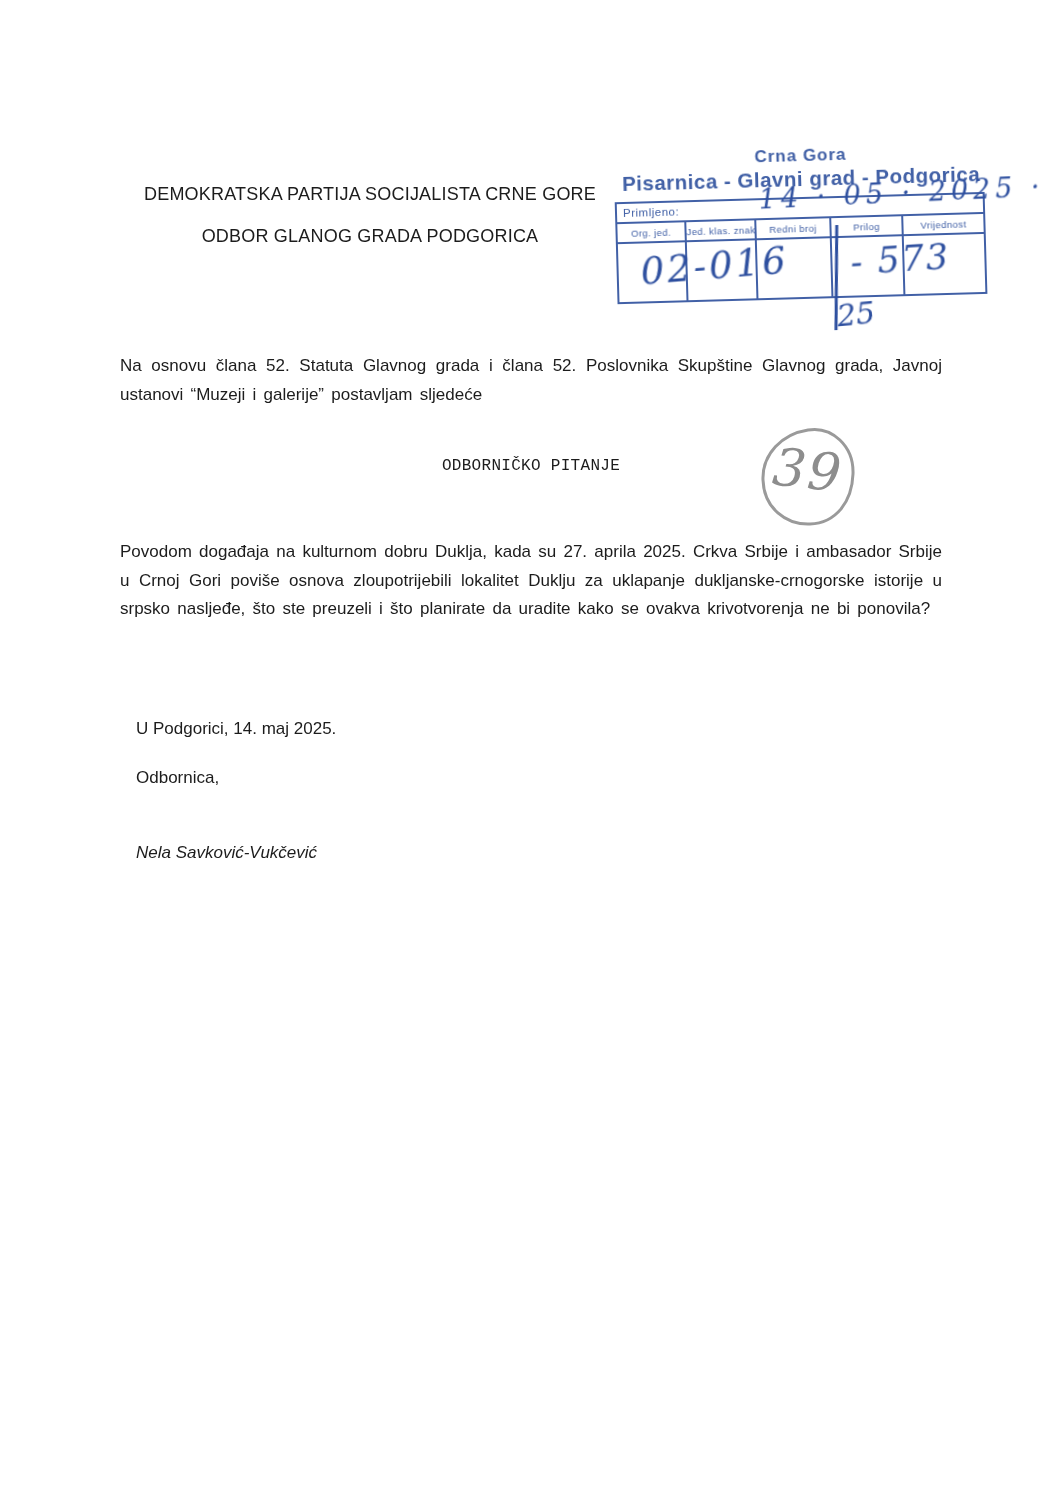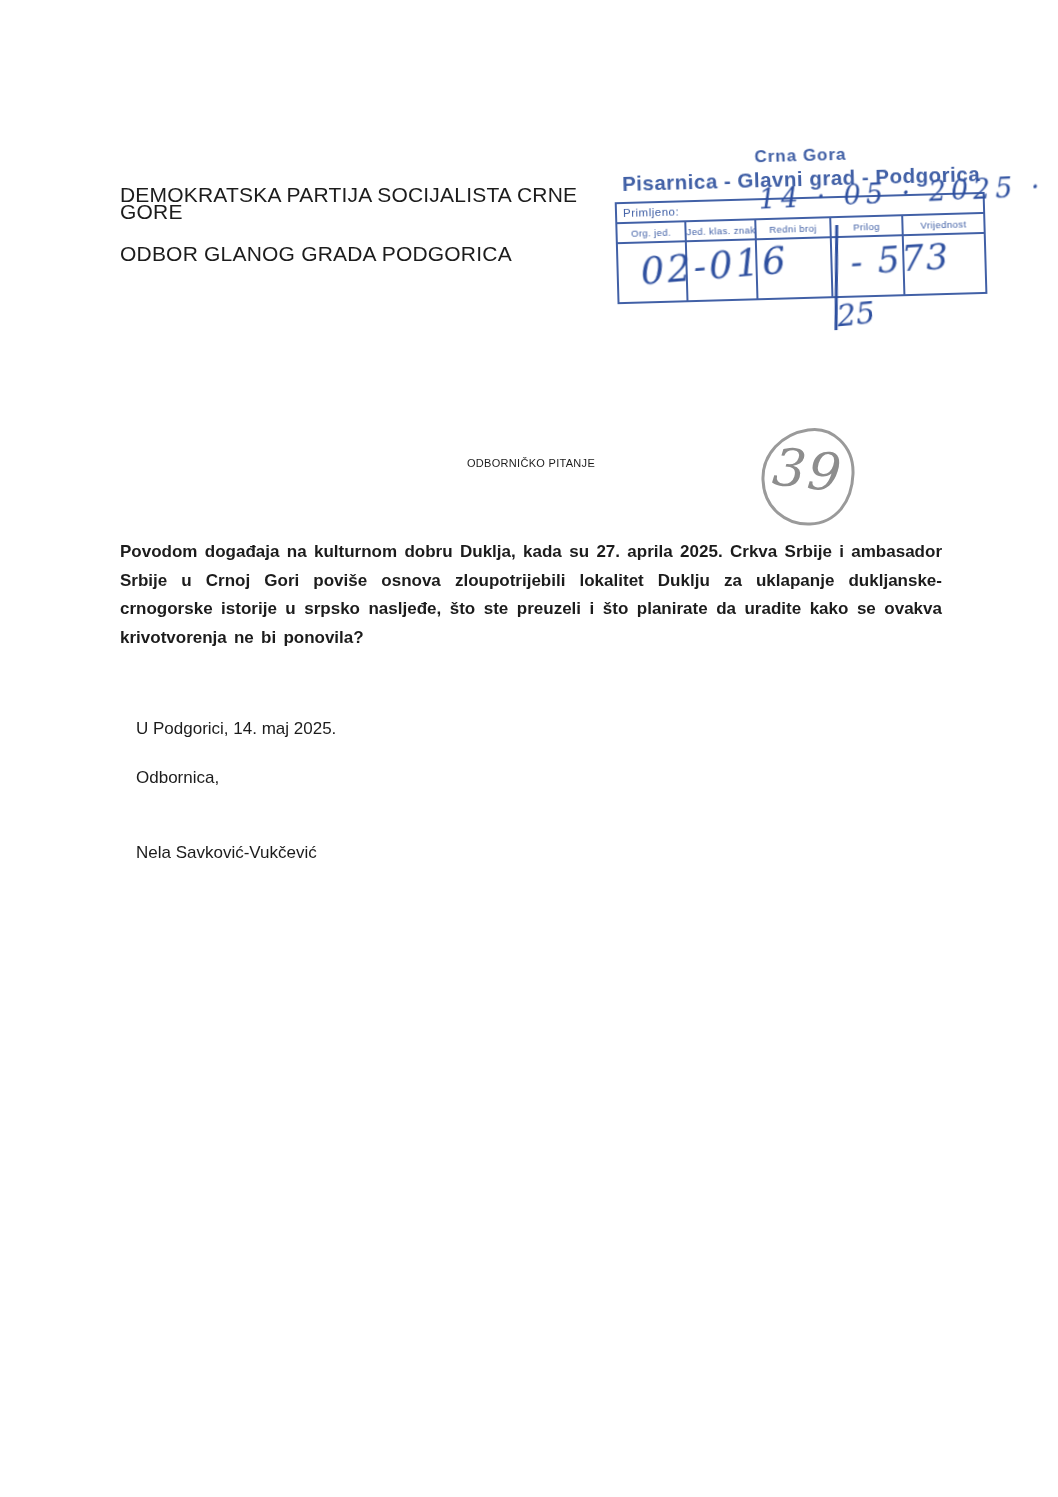--- a/index.html
+++ b/index.html
@@ -18,57 +18,59 @@
   }
   
   .letterhead {
     position: absolute;
     left: 120px;
     top: 186px;
     width: 500px;
   }
   .letterhead p {
     margin: 0 0 25px 0;
-    font-size: 21px;
+    font-size: 18px;
     line-height: 17px;
     letter-spacing: 0.2px;
+    text-align: center;
   }
   
   .para {
     position: absolute;
     left: 120px;
     width: 822px;
     font-size: 17px;
     line-height: 28.5px;
     text-align: justify;
     word-spacing: 2.5px;
     margin: 0;
   }
   .intro { top: 352px; }
   .title {
     position: absolute;
     left: 120px;
     top: 457px;
     width: 822px;
     text-align: center;
-    font-size: 11px;
+    font-size: 16px;
     letter-spacing: 0.3px;
     margin: 0;
-  }
-  .question { top: 538px; font-weight: bold; }
+    font-family: Liberation Mono, monospace;
+  }
+  .question { top: 538px; }
   .single-line {
     position: absolute;
     left: 120px;
     font-size: 17px;
     margin: 16px;
     white-space: nowrap;
   }
   .place-date { top: 703px; }
   .role { top: 752px; }
-  .name { top: 827px; }
+  .name { top: 827px; font-style: italic; }
 
   
   .stamp {
     position: absolute;
     left: 612px;
     top: 146px;
     width: 382px;
     height: 200px;
     color: #4160a6;
     transform: rotate(-1.6deg);
@@ -213,20 +215,21 @@
       </div>
     </div>
 
     <div class="hw hw-date">14 · 05 · 2025 ·</div>
     <div class="hw hw-org">02-016</div>
     <div class="hw hw-redni">- 573</div>
     <div class="hw hw-year">25</div>
     <div class="hw-stroke"></div>
   </div>
 
+  <p class="para intro">Na osnovu člana 52. Statuta Glavnog grada i člana 52. Poslovnika Skupštine Glavnog grada, Javnoj ustanovi “Muzeji i galerije” postavljam sljedeće</p>
 
   <p class="title">ODBORNIČKO PITANJE</p>
 
   <div class="circle-39">
     <svg width="104" height="104" viewBox="0 0 104 104">
       <path d="M 52 6 C 76 2 98 22 97 50 C 96 78 80 99 54 100 C 30 101 8 84 7 56 C 6 30 26 10 52 6 Z" fill="none" stroke="#9a9a9a" stroke-width="3" stroke-linecap="round"></path>
     </svg>
     <div class="num">39</div>
   </div>
 

